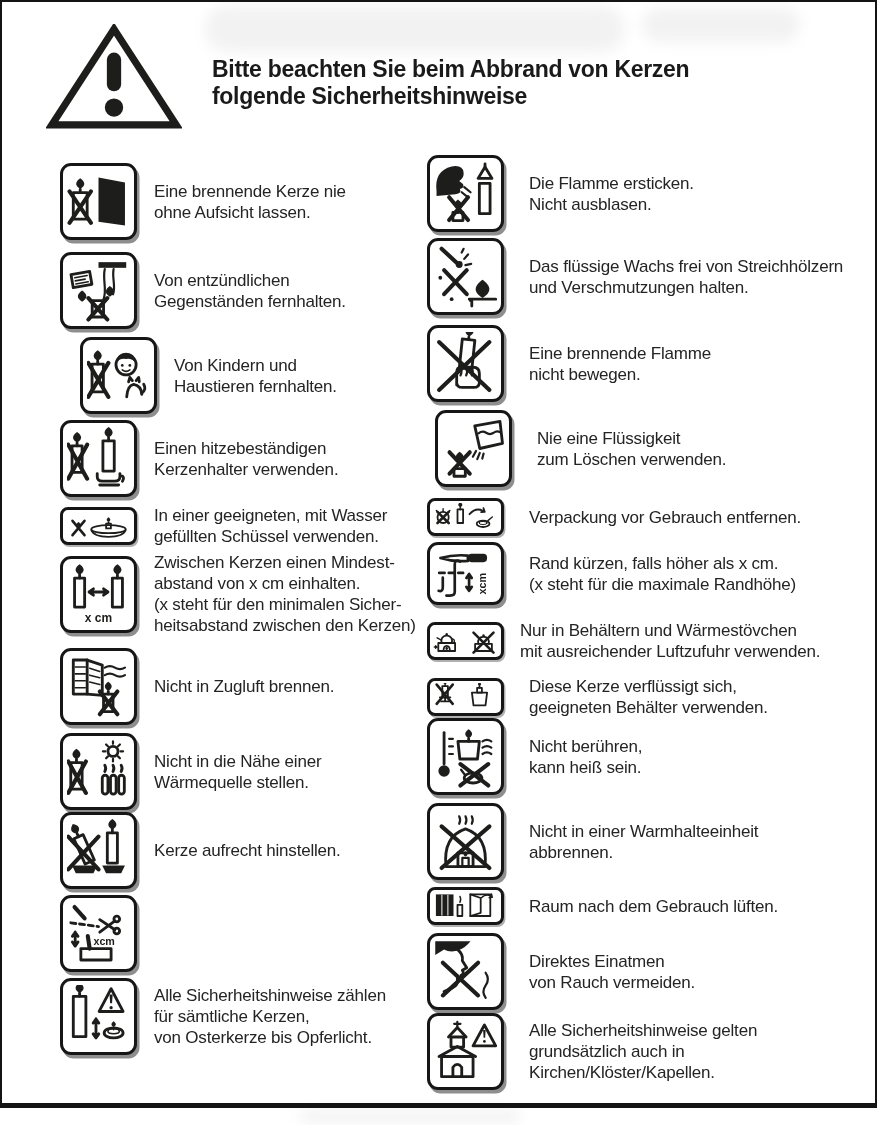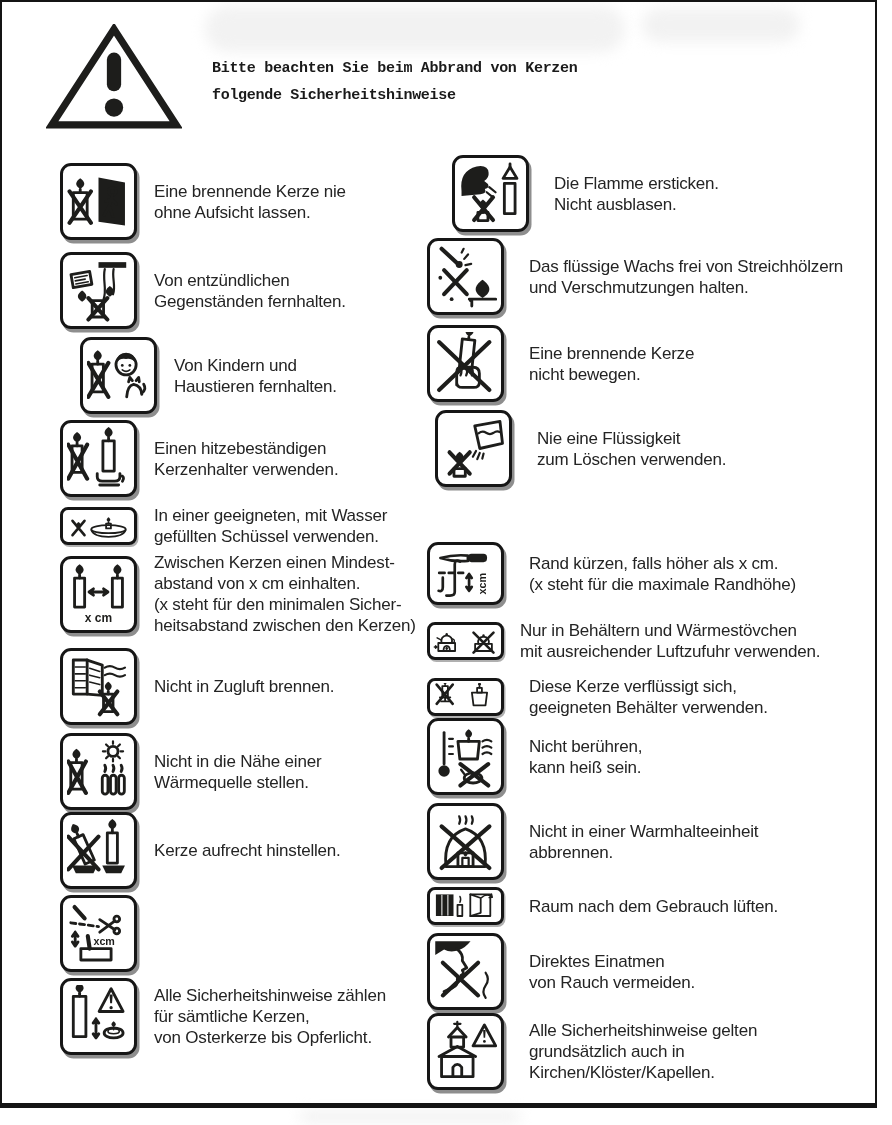--- a/index.html
+++ b/index.html
@@ -11,21 +11,21 @@
     position:absolute;left:0;top:0;right:15px;bottom:17px;
     border:2px solid #141414;border-bottom-width:5px;pointer-events:none;
   }
   .blob{position:absolute;background:#f2f2f2;filter:blur(7px);border-radius:24px}
   #blob1{left:205px;top:6px;width:420px;height:46px}
   #blob2{left:642px;top:8px;width:158px;height:34px}
   #blob3{left:300px;top:1112px;width:220px;height:9px;background:#ededed}
   .warn-tri{position:absolute;left:46px;top:24px;width:136px;height:106px}
   .title{
     position:absolute;left:212px;top:56px;font-weight:bold;
-    font-size:15px;line-height:26.5px;letter-spacing:-0.3px;color:#1a1a1a;font-family:Liberation Mono, monospace;
+    font-size:23px;line-height:26.5px;letter-spacing:-0.3px;color:#1a1a1a;
   }
   .title span{display:block}
   .col{position:absolute;top:0;height:1125px}
   #col-left{left:60px;width:402px}
   #col-right{left:427px;width:460px}
   .row{position:absolute;left:0;display:flex;align-items:center}
   #col-left .row{gap:17px}
   #col-right .row{gap:25px}
   .icon{
     box-sizing:border-box;flex:0 0 auto;display:flex;background:#fff;
@@ -464,21 +464,21 @@
         <svg aria-hidden="true">
           <use href="#i-all-candle-types-icon"></use>
         </svg>
       </div>
       <div class="txt">Alle Sicherheitshinweise zählen
 für sämtliche Kerzen,
 von Osterkerze bis Opferlicht.</div>
     </div>
   </div>
 <div id="col-right" class="col">
-    <div class="row" style="top: 155px; margin-left: 25px;">
+    <div class="row" style="top: 155px;">
       <div class="icon ">
         <svg aria-hidden="true">
           <use href="#i-smother-flame-icon"></use>
         </svg>
       </div>
       <div class="txt">Die Flamme ersticken.
 Nicht ausblasen.</div>
     </div>
     <div class="row" style="top: 238px;">
       <div class="icon ">
@@ -488,31 +488,39 @@
       </div>
       <div class="txt">Das flüssige Wachs frei von Streichhölzern
 und Verschmutzungen halten.</div>
     </div>
     <div class="row" style="top: 325px;">
       <div class="icon ">
         <svg aria-hidden="true">
           <use href="#i-do-not-move-icon"></use>
         </svg>
       </div>
-      <div class="txt">Eine brennende Kerze
+      <div class="txt">Eine brennende Flamme
 nicht bewegen.</div>
     </div>
     <div class="row" style="top: 410px; padding-left: 8px;">
       <div class="icon ">
         <svg aria-hidden="true">
           <use href="#i-no-liquid-icon"></use>
         </svg>
       </div>
       <div class="txt">Nie eine Flüssigkeit
 zum Löschen verwenden.</div>
+    </div>
+    <div class="row" style="top: 498px;">
+      <div class="icon wide">
+        <svg aria-hidden="true">
+          <use href="#i-remove-packaging-icon"></use>
+        </svg>
+      </div>
+      <div class="txt">Verpackung vor Gebrauch entfernen.</div>
     </div>
     <div class="row" style="top: 542px;">
       <div class="icon mid">
         <svg aria-hidden="true">
           <use href="#i-trim-rim-icon"></use>
         </svg>
       </div>
       <div class="txt">Rand kürzen, falls höher als x cm.
 (x steht für die maximale Randhöhe)</div>
     </div>

